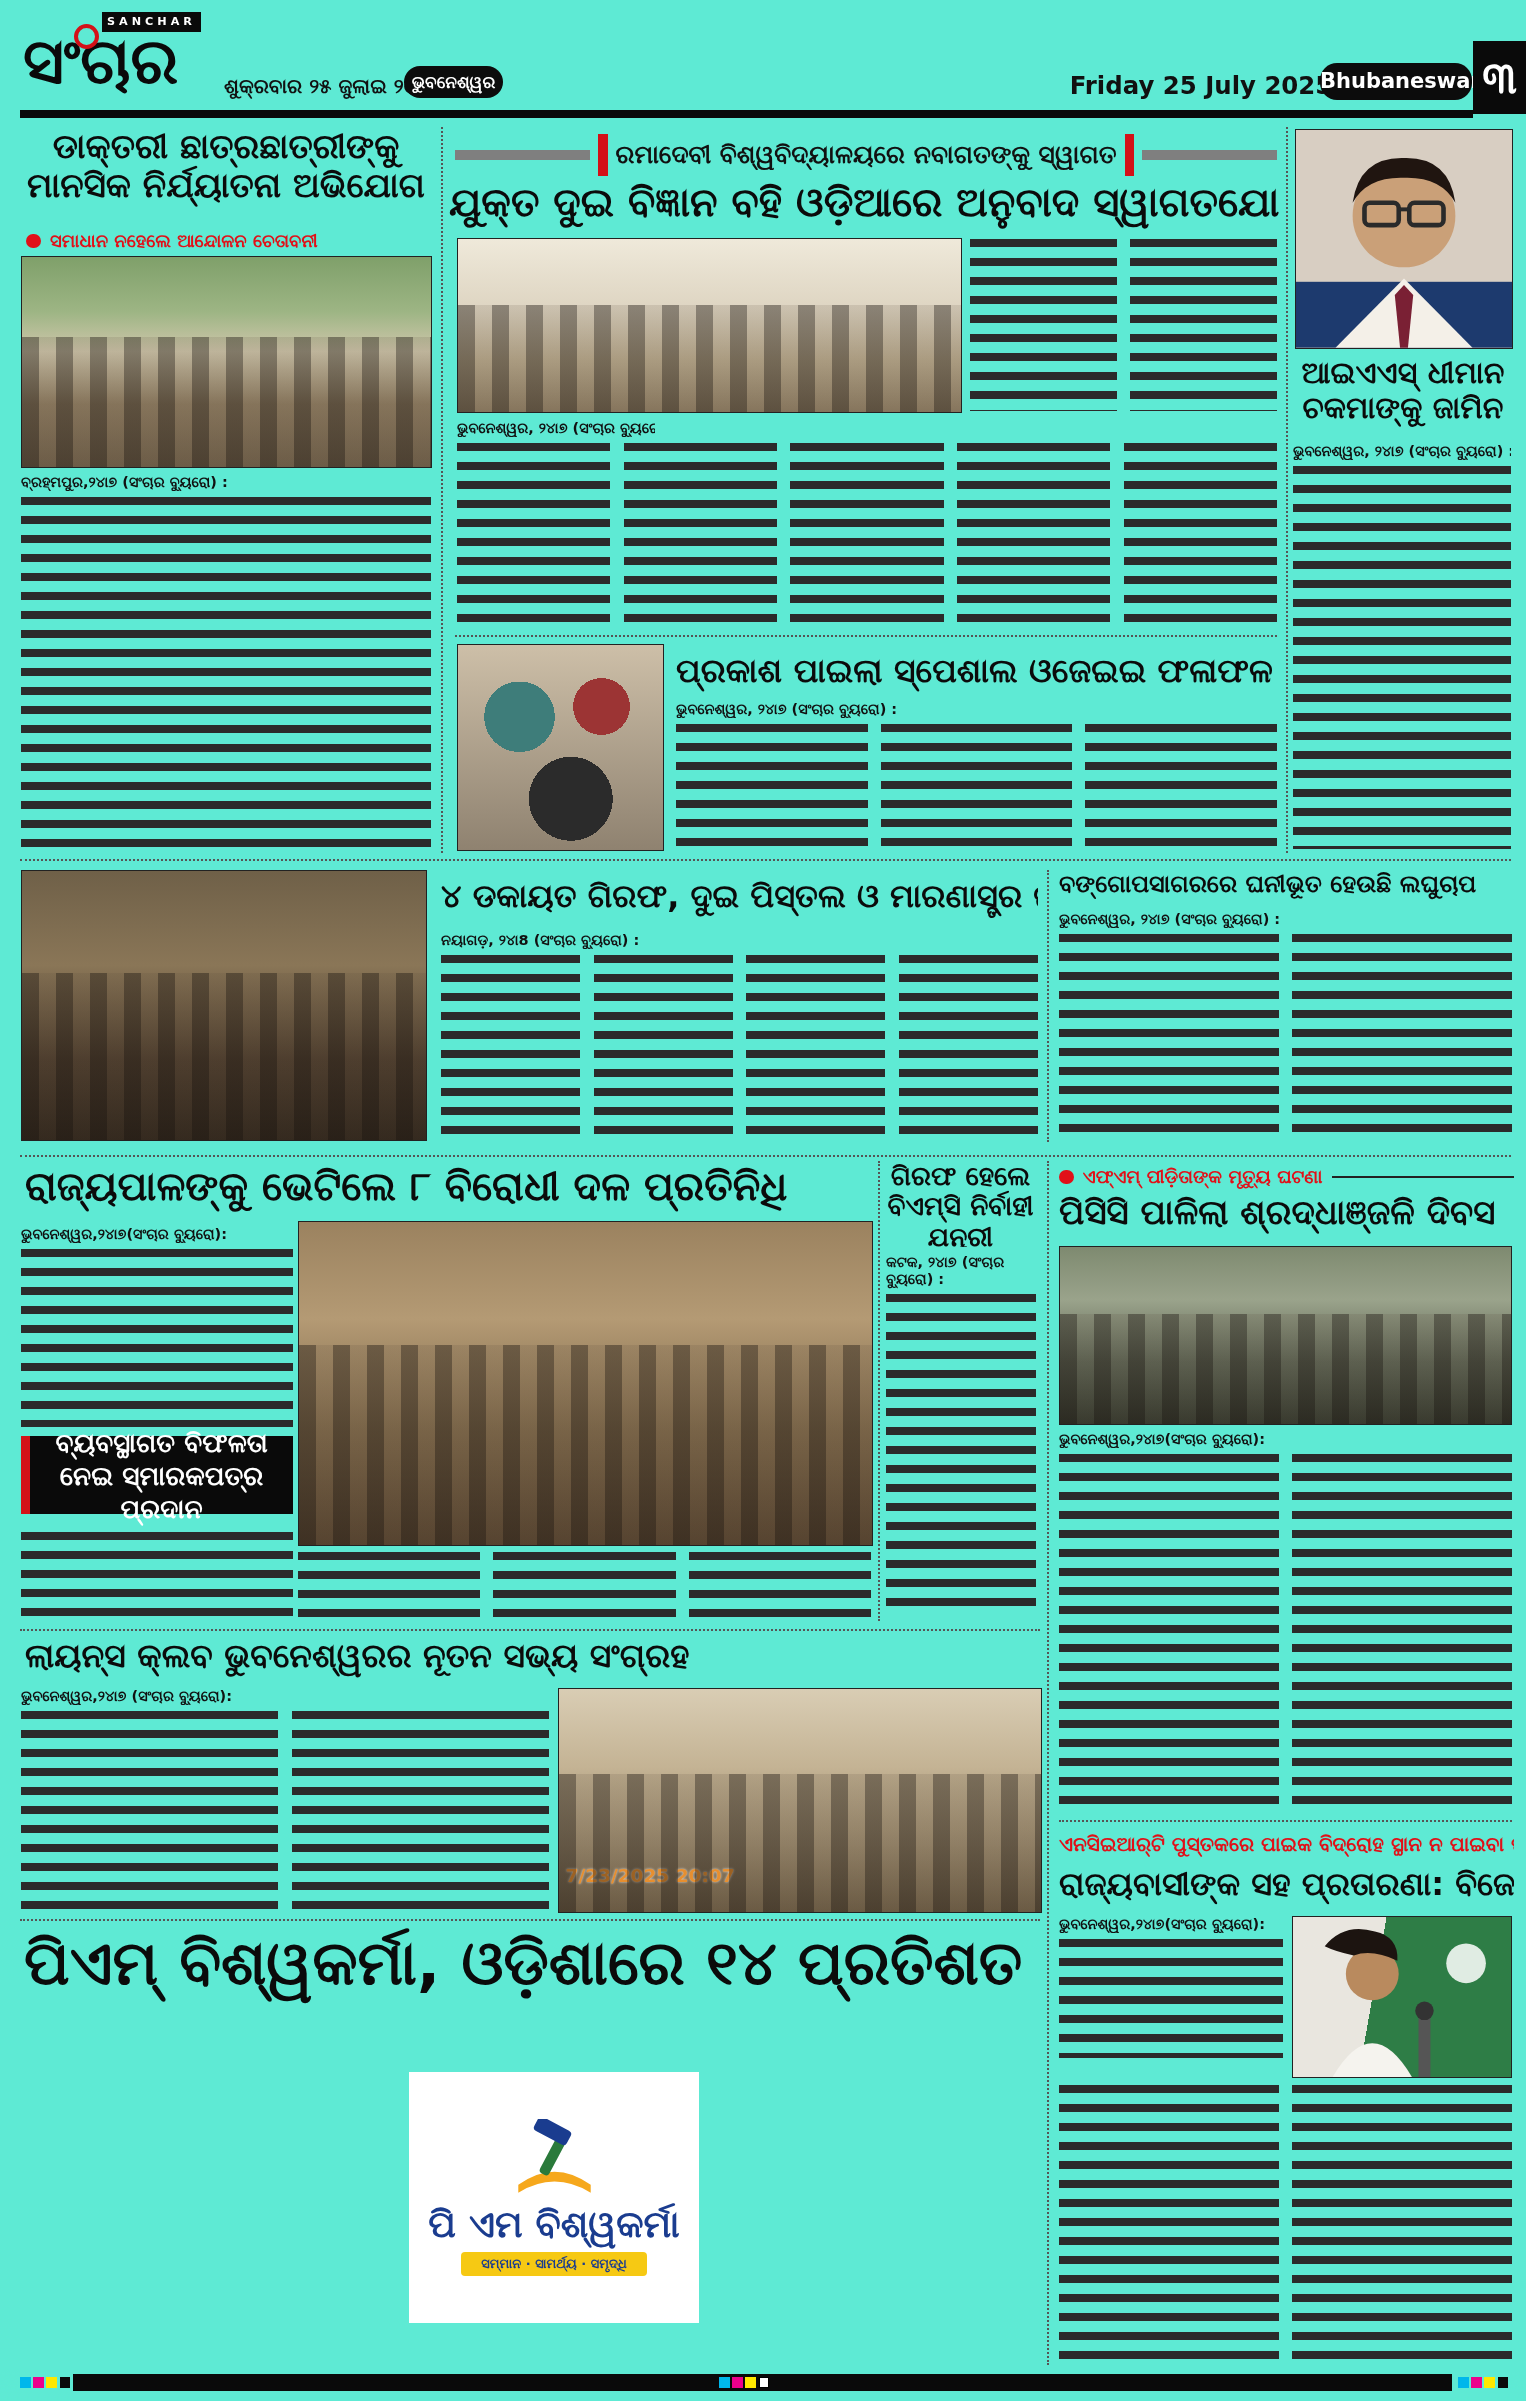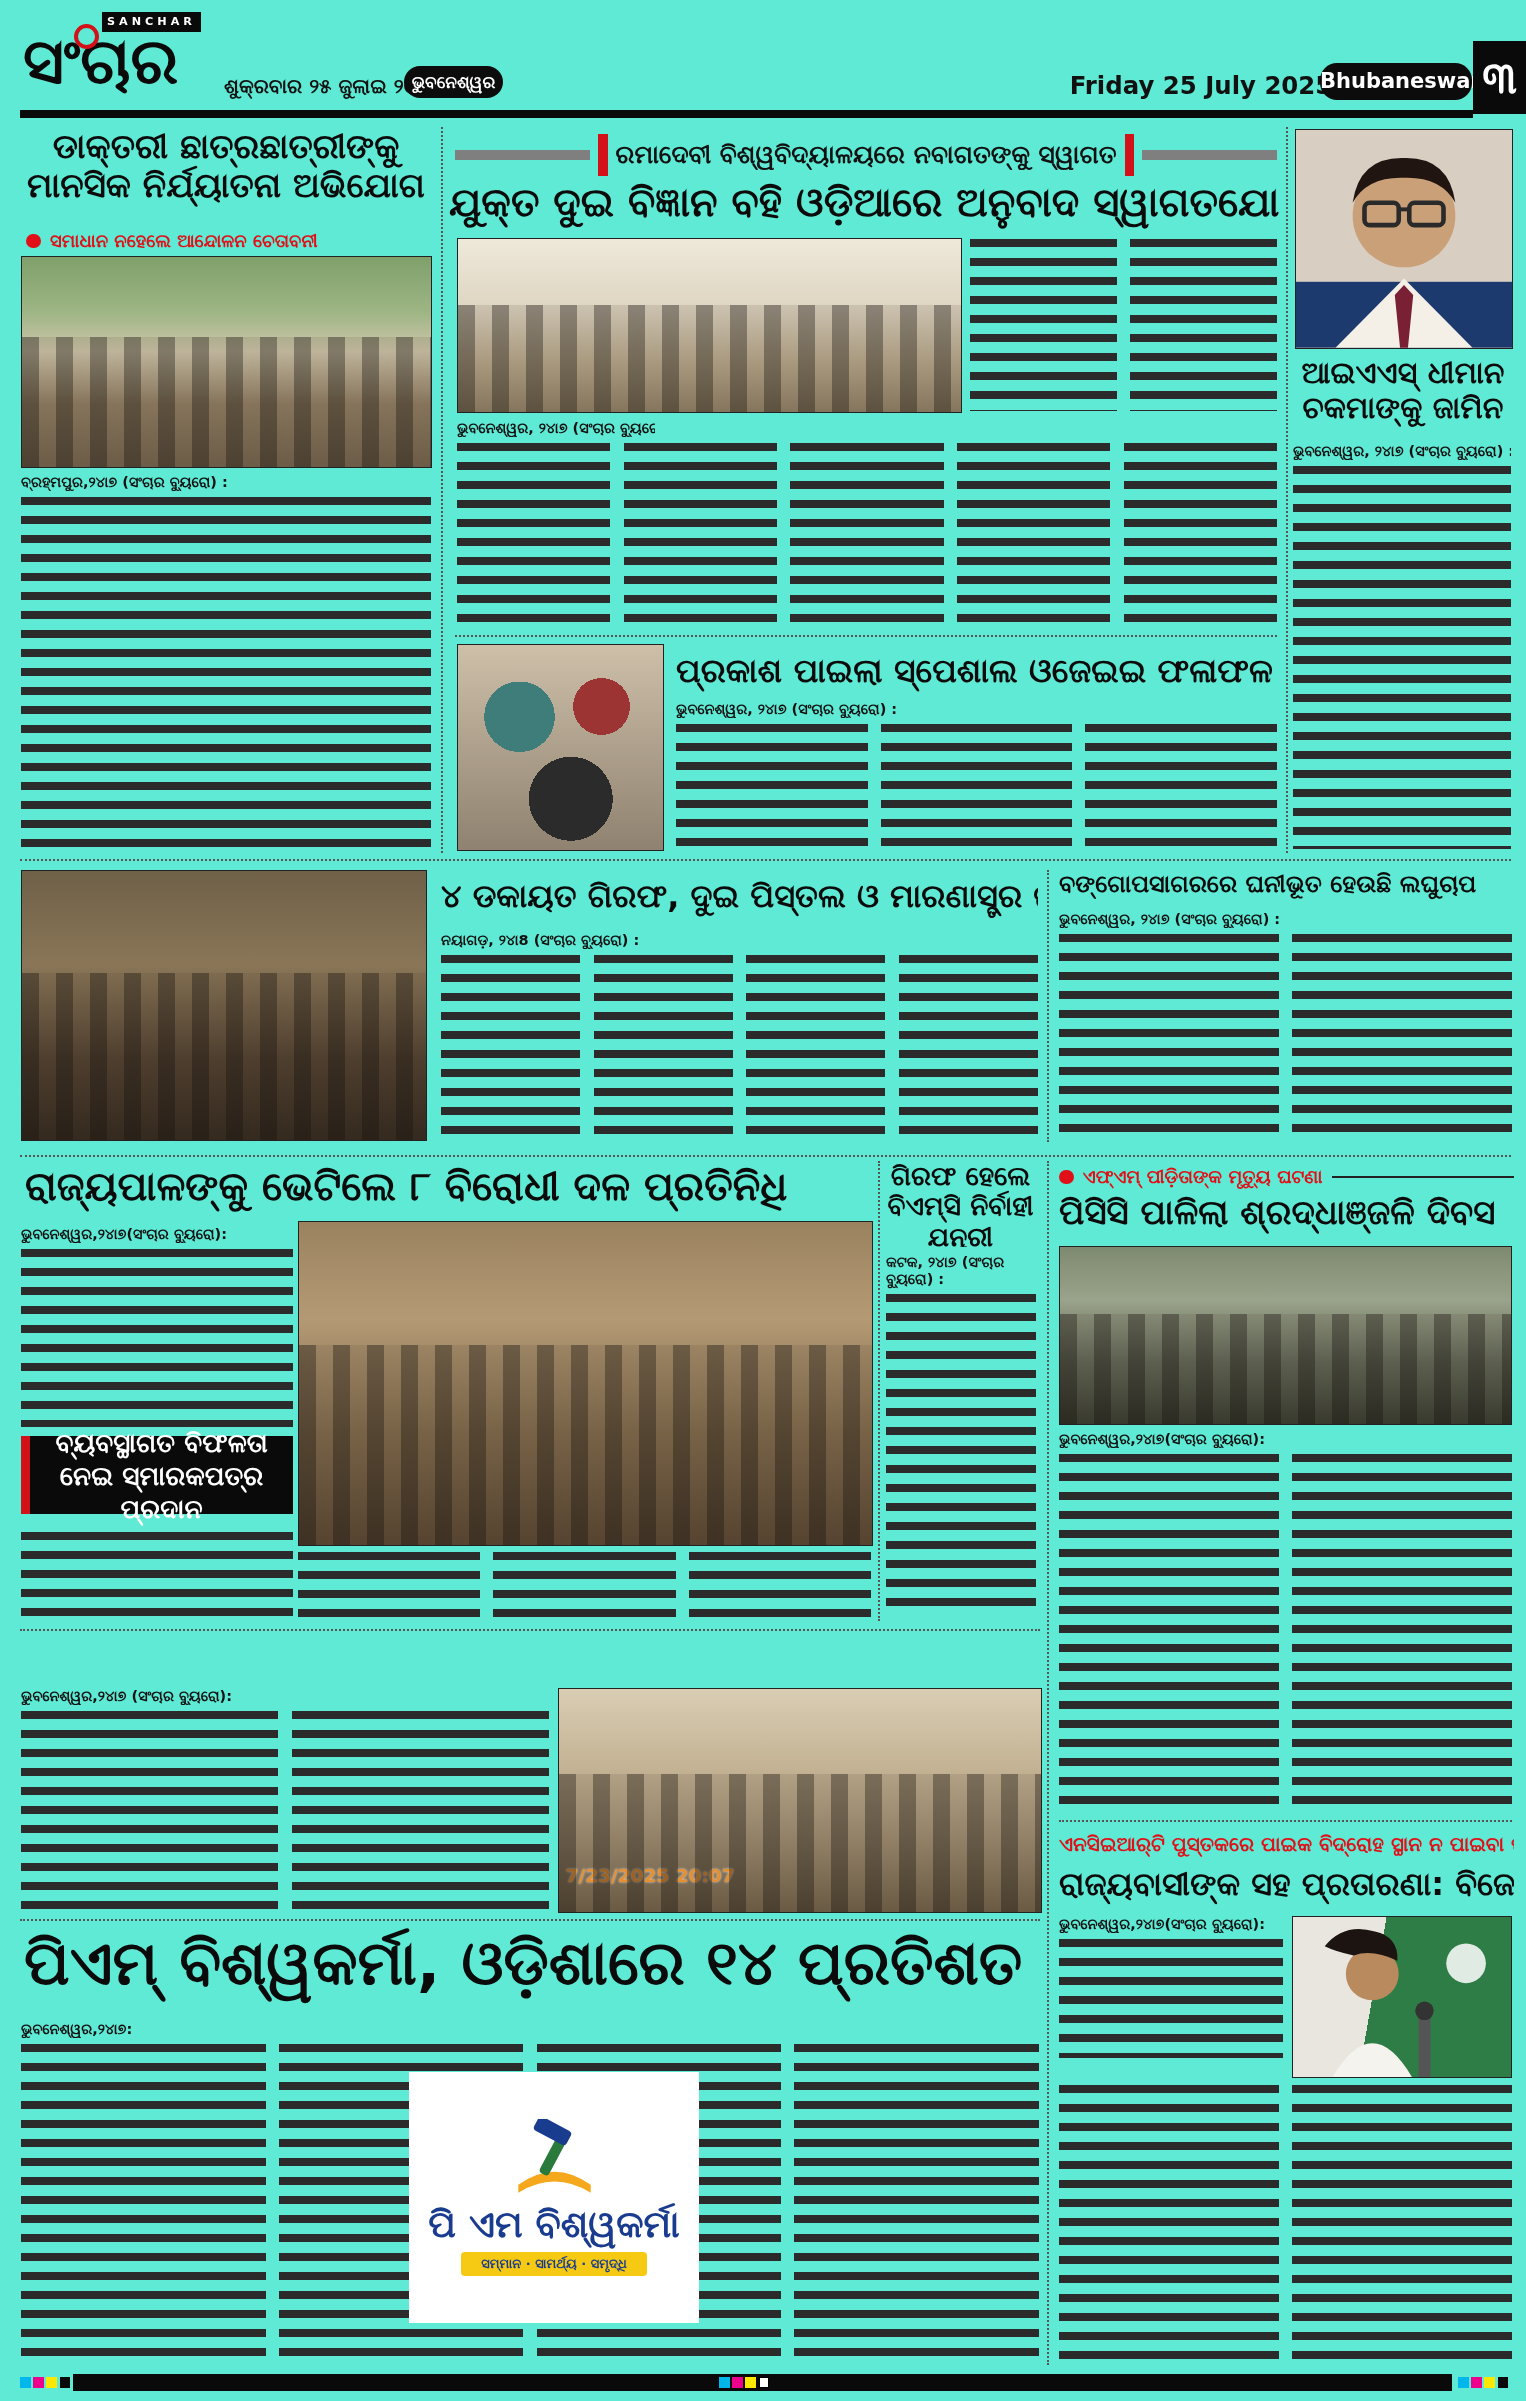--- a/index.html
+++ b/index.html
@@ -188,20 +188,21 @@
        background:linear-gradient(180deg,#7e8a70 0%,#9aa38b 30%,#5d6353 65%,#33372c 100%);"></div>
   <div class="abs" style="left:1059px;top:1431px;width:453px;height:383px;">
     <div class="byline">ଭୁବନେଶ୍ୱର,୨୪ା୭(ସଂଚାର ବ୍ୟୁରୋ):</div>
     <div class="cols" style="height:356px;">
       <div class="greek"></div>
       <div class="greek"></div>
     </div>
   </div>
 
   <div class="abs dh" style="left:20px;top:1629px;width:1020px;"></div>
+  <div class="abs hl hl-left" style="left:25px;top:1637px;width:858px;height:44px;font-size:33px;white-space:nowrap;">ଲାୟନ୍ସ କ୍ଲବ ଭୁବନେଶ୍ୱରର ନୂତନ ସଭ୍ୟ ସଂଗ୍ରହ</div>
   <div class="abs" style="left:21px;top:1688px;width:528px;height:224px;">
     <div class="byline">ଭୁବନେଶ୍ୱର,୨୪ା୭ (ସଂଚାର ବ୍ୟୁରୋ):</div>
     <div class="cols" style="height:198px;">
       <div class="greek"></div>
       <div class="greek"></div>
     </div>
   </div>
   <div class="photo crowd" style="left:558px;top:1688px;width:482px;height:223px;
        background:linear-gradient(180deg,#d9cdb4 0%,#c4b394 35%,#98876b 70%,#6d5d45 100%);">
     <div style="position:absolute;left:6.6px;bottom:26.4px;color:#ff9b2e;font-size:18.5px;font-weight:bold;
@@ -227,29 +228,20 @@
       <circle cx="262" cy="70" r="30" fill="#ffffff" opacity="0.85"></circle>
     </svg>
   </div>
   <div class="abs cols" style="left:1059px;top:2085px;width:453px;height:277px;">
     <div class="greek"></div>
     <div class="greek"></div>
   </div>
 
   <div class="abs dh" style="left:20px;top:1919px;width:1020px;"></div>
   <div class="abs hl hl-left" style="left:24px;top:1928px;width:1016px;height:82px;font-size:61px;white-space:nowrap;">ପିଏମ୍ ବିଶ୍ୱକର୍ମା, ଓଡ଼ିଶାରେ ୧୪ ପ୍ରତିଶତ ପଞ୍ଜିକରଣ</div>
-  <div class="abs" style="left:21px;top:2021px;width:1018px;height:343px;">
-    <div class="byline" style="width:277px;">ଭୁବନେଶ୍ୱର,୨୪ା୭:</div>
-    <div class="cols" style="height:315px;">
-      <div class="greek"></div>
-      <div class="greek"></div>
-      <div class="greek"></div>
-      <div class="greek"></div>
-    </div>
-  </div>
 
   <div class="abs" style="left:409px;top:2072px;width:290px;height:251px;background:#fff;
               display:flex;flex-direction:column;align-items:center;justify-content:center;gap:6.6px;">
     <svg width="99" height="79" viewBox="0 0 150 120">
       <path d="M20 100 Q75 60 130 100 L130 112 Q75 78 20 112 Z" fill="#f6a81c"></path>
       <rect x="66" y="18" width="16" height="70" rx="6" fill="#2a7a3b" transform="rotate(28 74 53)"></rect>
       <rect x="44" y="6" width="56" height="24" rx="6" fill="#1a3c8f" transform="rotate(28 72 18)"></rect>
     </svg>
     <div style="color:#1a3c8f;font-weight:bold;font-size:37px;text-align:center;line-height:1.1;">ପି ଏମ ବିଶ୍ୱକର୍ମା</div>
     <div style="background:#f6c913;color:#1a3c8f;font-weight:bold;font-size:13px;padding:4px 20px;border-radius:4px;">ସମ୍ମାନ · ସାମର୍ଥ୍ୟ · ସମୃଦ୍ଧି</div>

